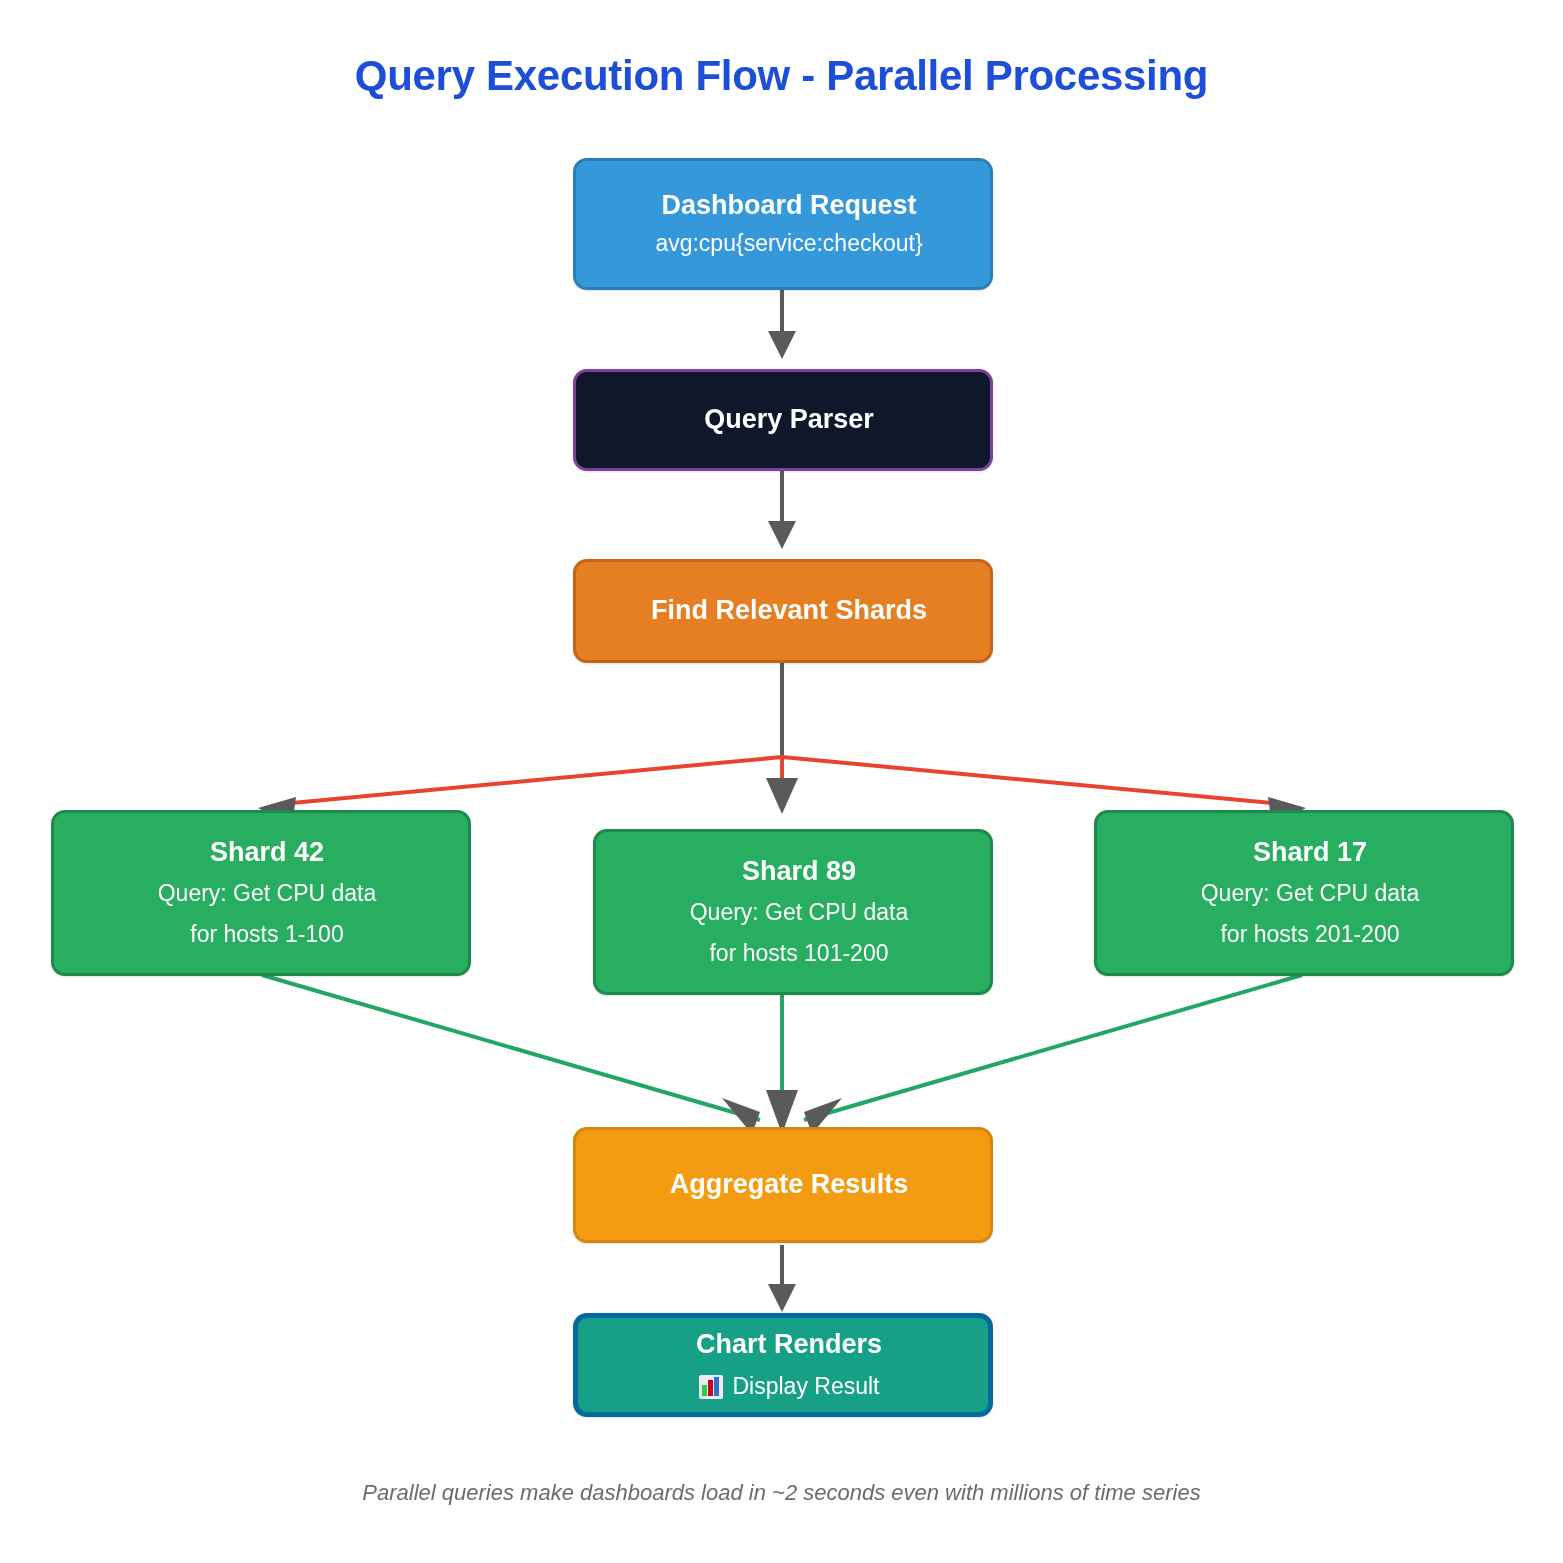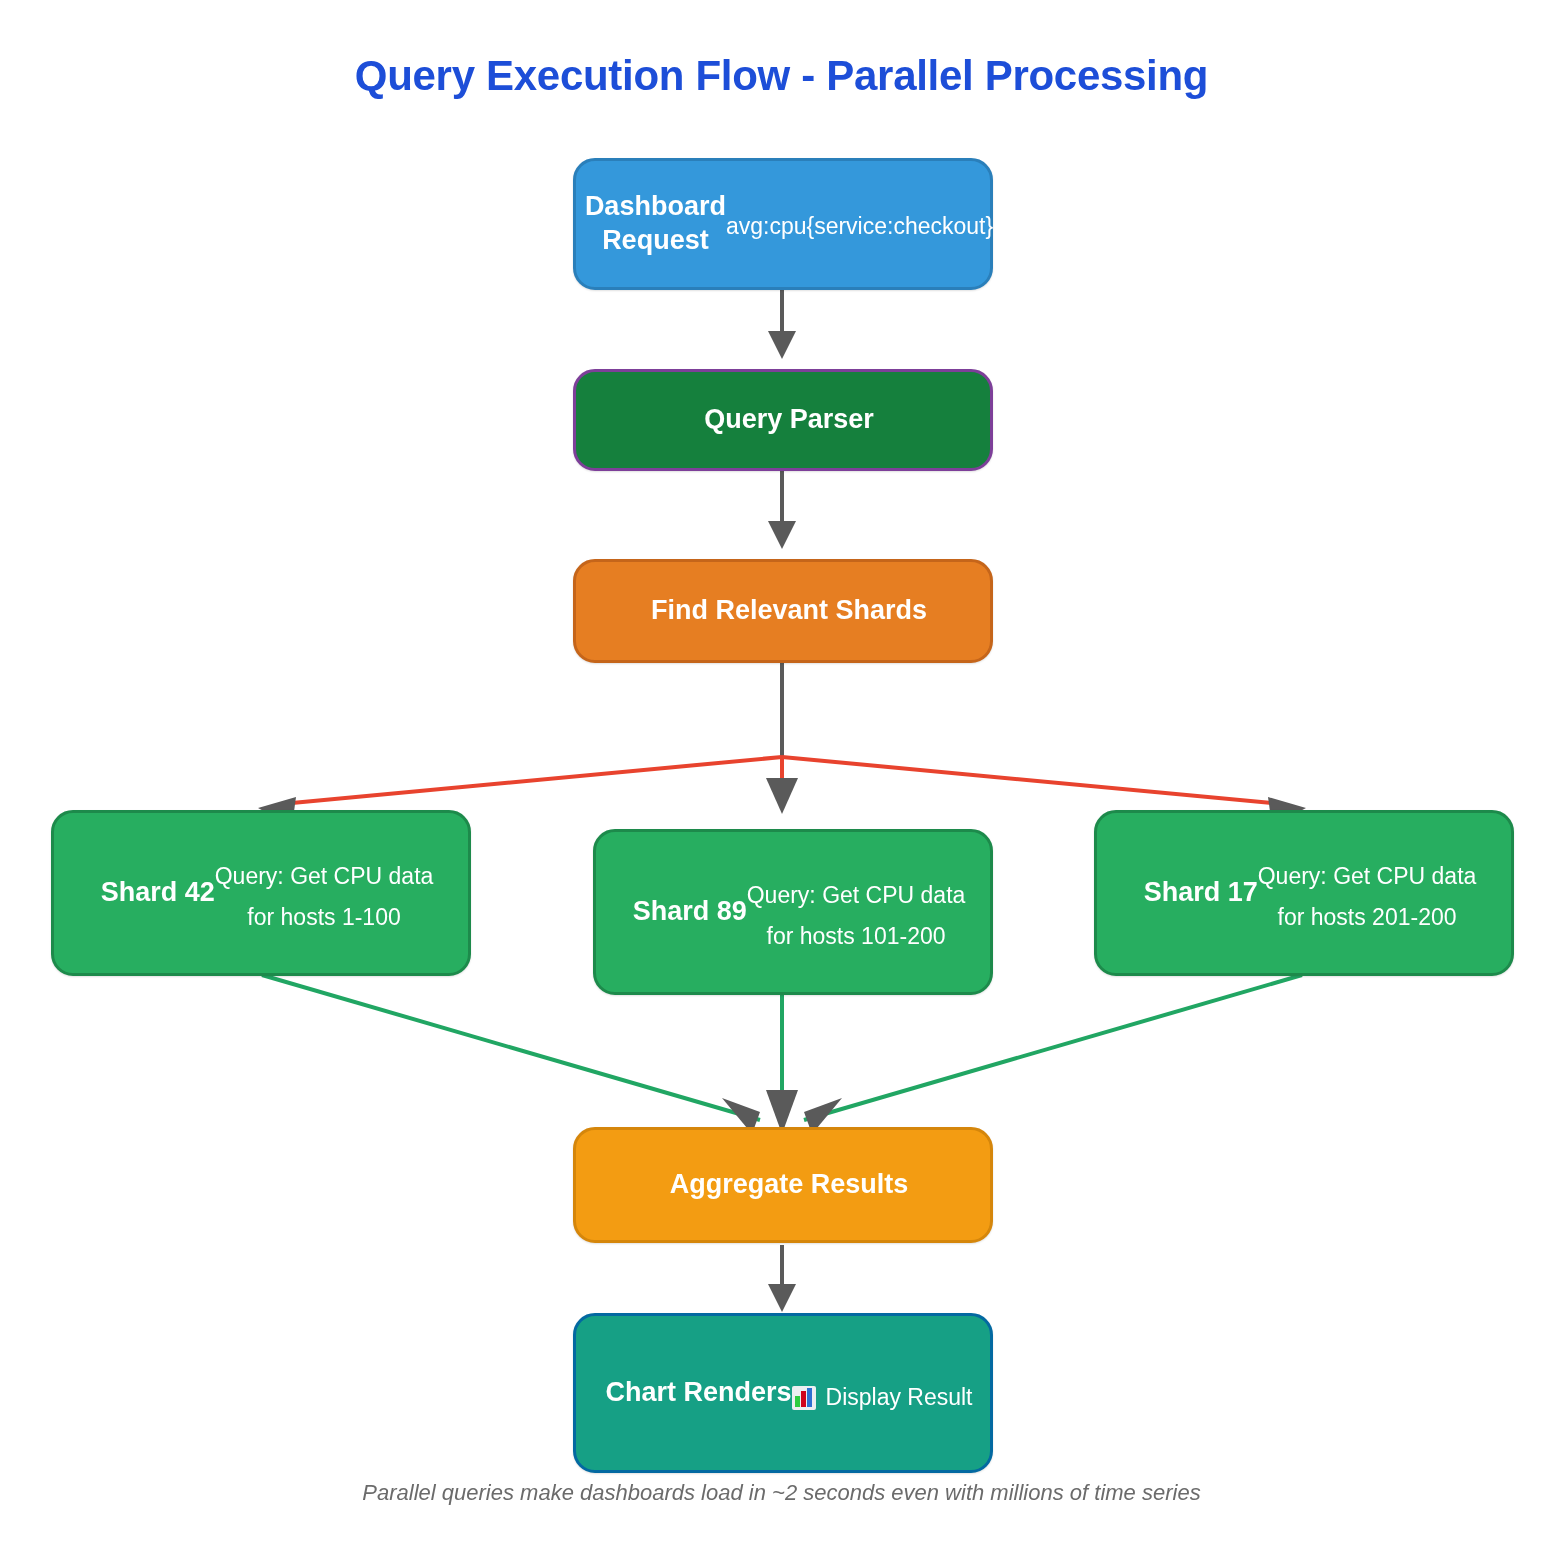--- a/index.html
+++ b/index.html
@@ -29,23 +29,23 @@
   #flow-canvas {
     position: absolute;
     top: 0;
     left: 0;
     width: 1563px;
     height: 1563px;
   }
   .node-box {
     position: absolute;
     box-sizing: border-box;
-    border-radius: 22px;
+    border-radius: 14px;
     display: flex;
-    flex-direction: row;
+    flex-direction: column;
     align-items: center;
     justify-content: center;
     text-align: center;
     color: #ffffff;
     box-shadow: 0 1px 2px rgba(0,0,0,0.12);
     padding-left: 12px;
   }
   .node-title {
     font-size: 27px;
     font-weight: bold;
@@ -164,21 +164,21 @@
     <g>
       <line x1="782" y1="1245" x2="782" y2="1305" stroke="#5a5a5a" stroke-width="4" marker-end="url(#arrow-gray)"></line>
     </g>
   </svg>
 
   <div class="node-box" style="left:573px; top:158px; width:420px; height:132px; background:#3498db; border:3px solid #2a7fba;">
     <div class="node-title">Dashboard Request</div>
     <div class="node-sub tight">avg:cpu{service:checkout}</div>
   </div>
 
-  <div class="node-box" style="left:573px; top:369px; width:420px; height:102px; background:#15803d; border:3px solid #7d3f99;">
+  <div class="node-box" style="left:573px; top:369px; width:420px; height:102px; background:#0f172a; border:3px solid #7d3f99;">
     <div class="node-title">Query Parser</div>
   </div>
 
   <div class="node-box" style="left:573px; top:559px; width:420px; height:104px; background:#e67e22; border:3px solid #c5651a;">
     <div class="node-title">Find Relevant Shards</div>
   </div>
 
 
   <div class="node-box" style="left:51px; top:810px; width:420px; height:166px; background:#27ae60; border:3px solid #1d8a4b;">
     <div class="node-title">Shard 42</div>
@@ -201,21 +201,21 @@
     <div class="node-sub">
       <span class="node-sub-line">Query: Get CPU data</span>
       <span class="node-sub-line">for hosts 201-200</span>
     </div>
   </div>
 
   <div class="node-box" style="left:573px; top:1127px; width:420px; height:116px; background:#f39c12; border:3px solid #d5860b;">
     <div class="node-title">Aggregate Results</div>
   </div>
 
-  <div class="node-box" style="left:573px; top:1313px; width:420px; height:160px; background:#16a085; border:3px solid #0369a1;">
+  <div class="node-box" style="left:573px; top:1313px; width:420px; height:104px; background:#16a085; border:5px solid #0369a1;">
     <div class="node-title">Chart Renders</div>
     <div class="node-result-row">
       <span class="chart-glyph">
         <i class="b1"></i>
           <i class="b2"></i>
           <i class="b3"></i>
       </span>
       <span class="node-sub" style="margin-top:0;">Display Result</span>
     </div>
   </div>

